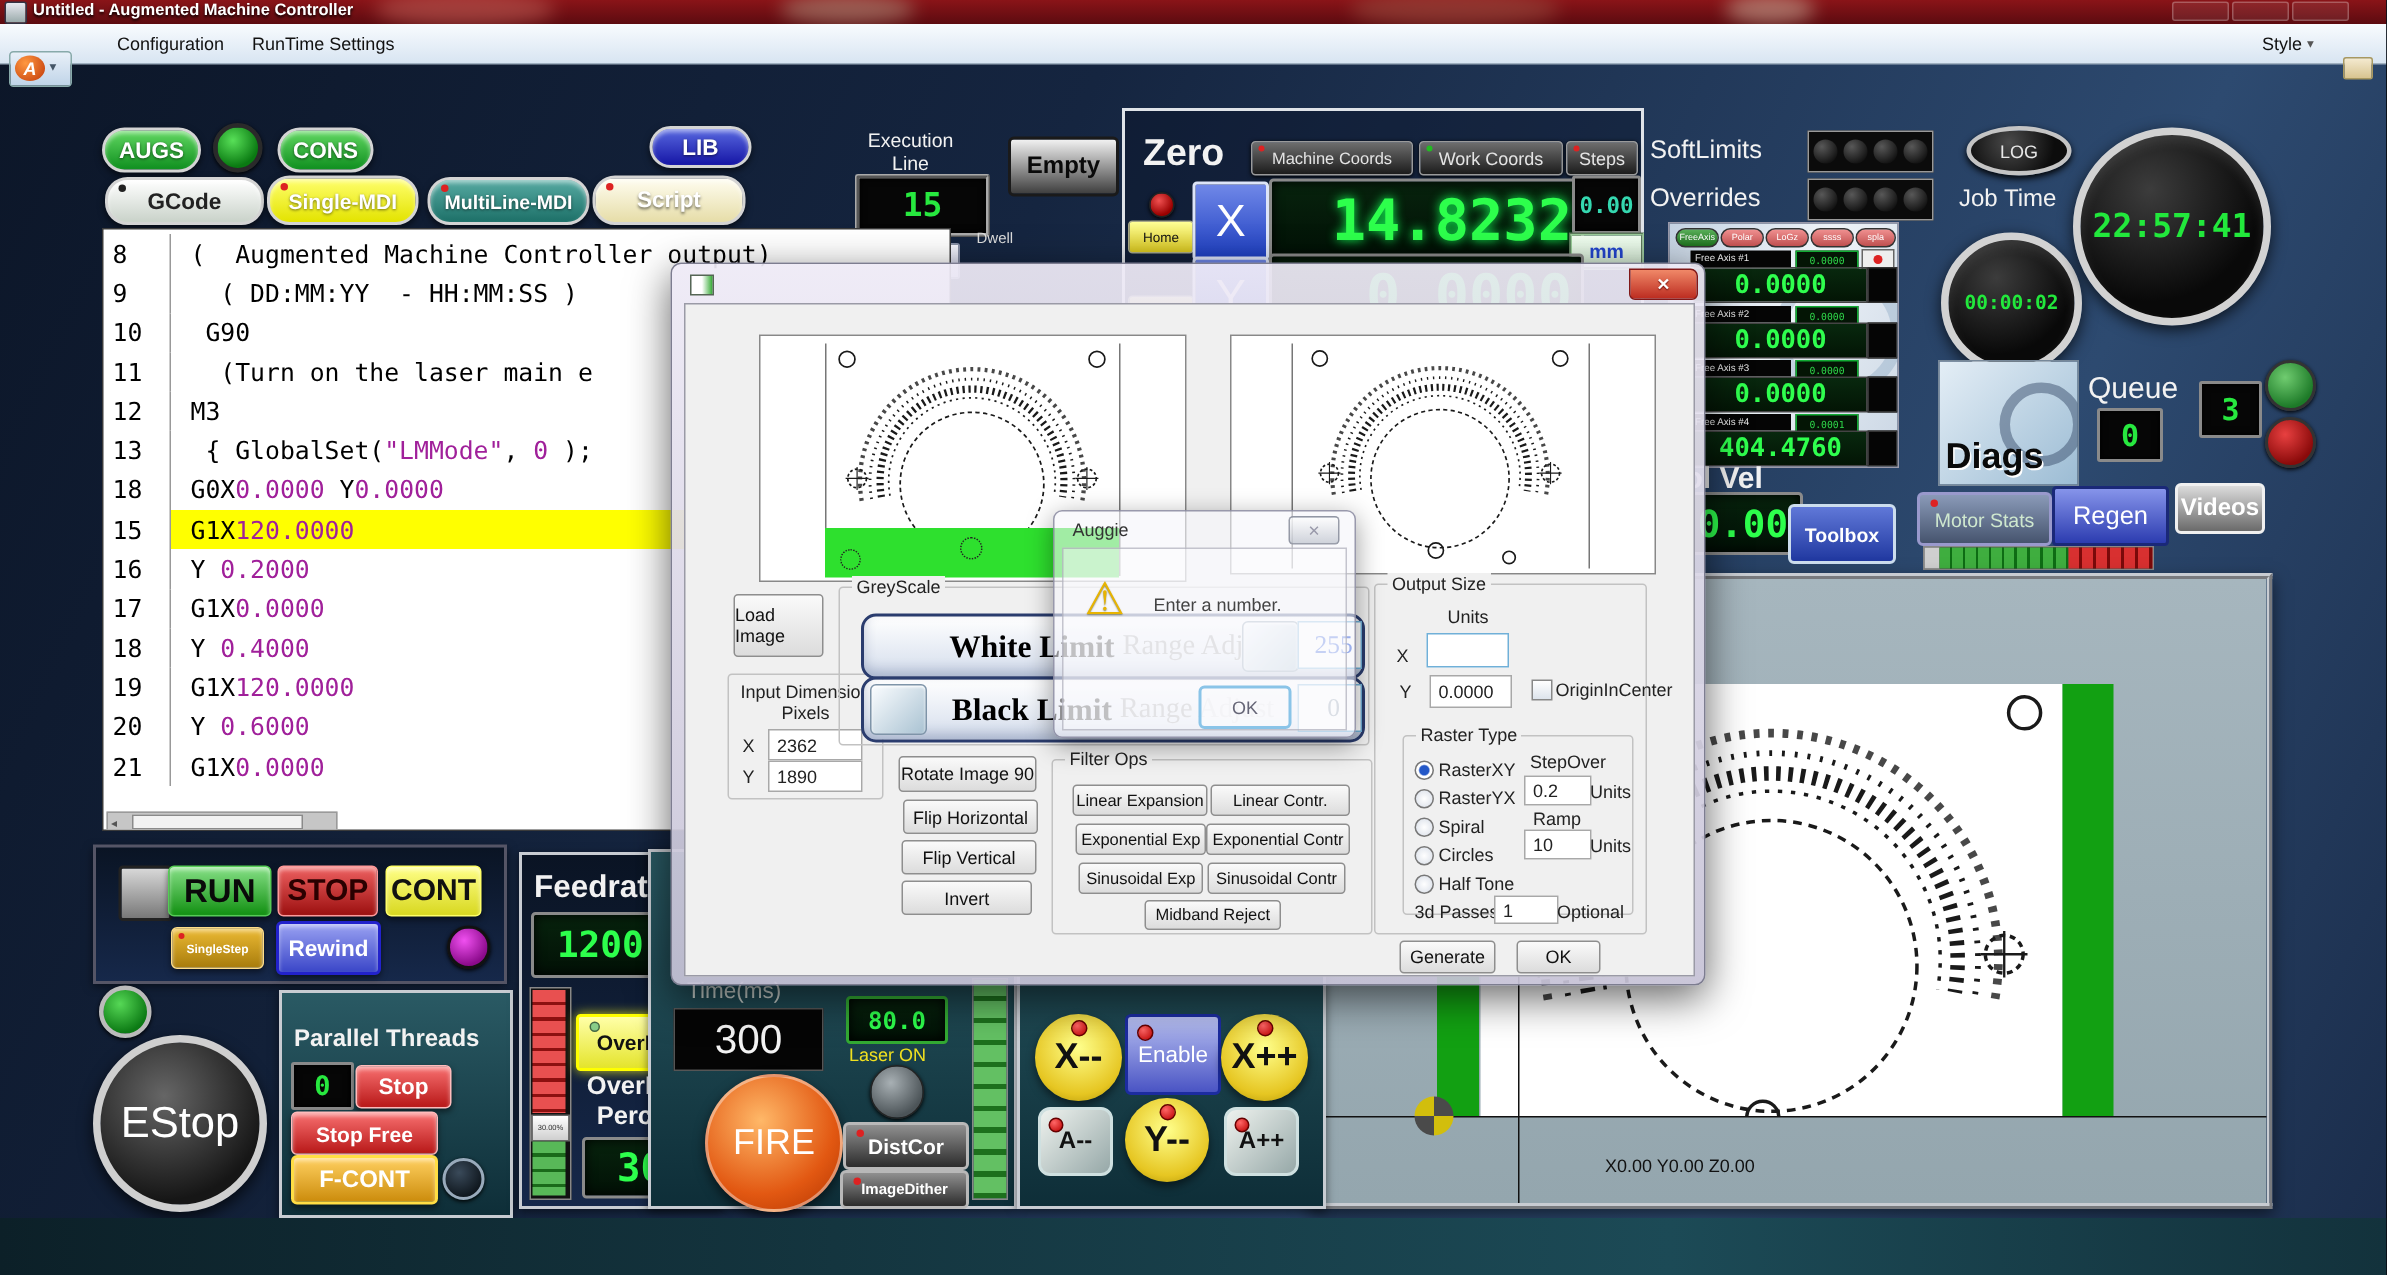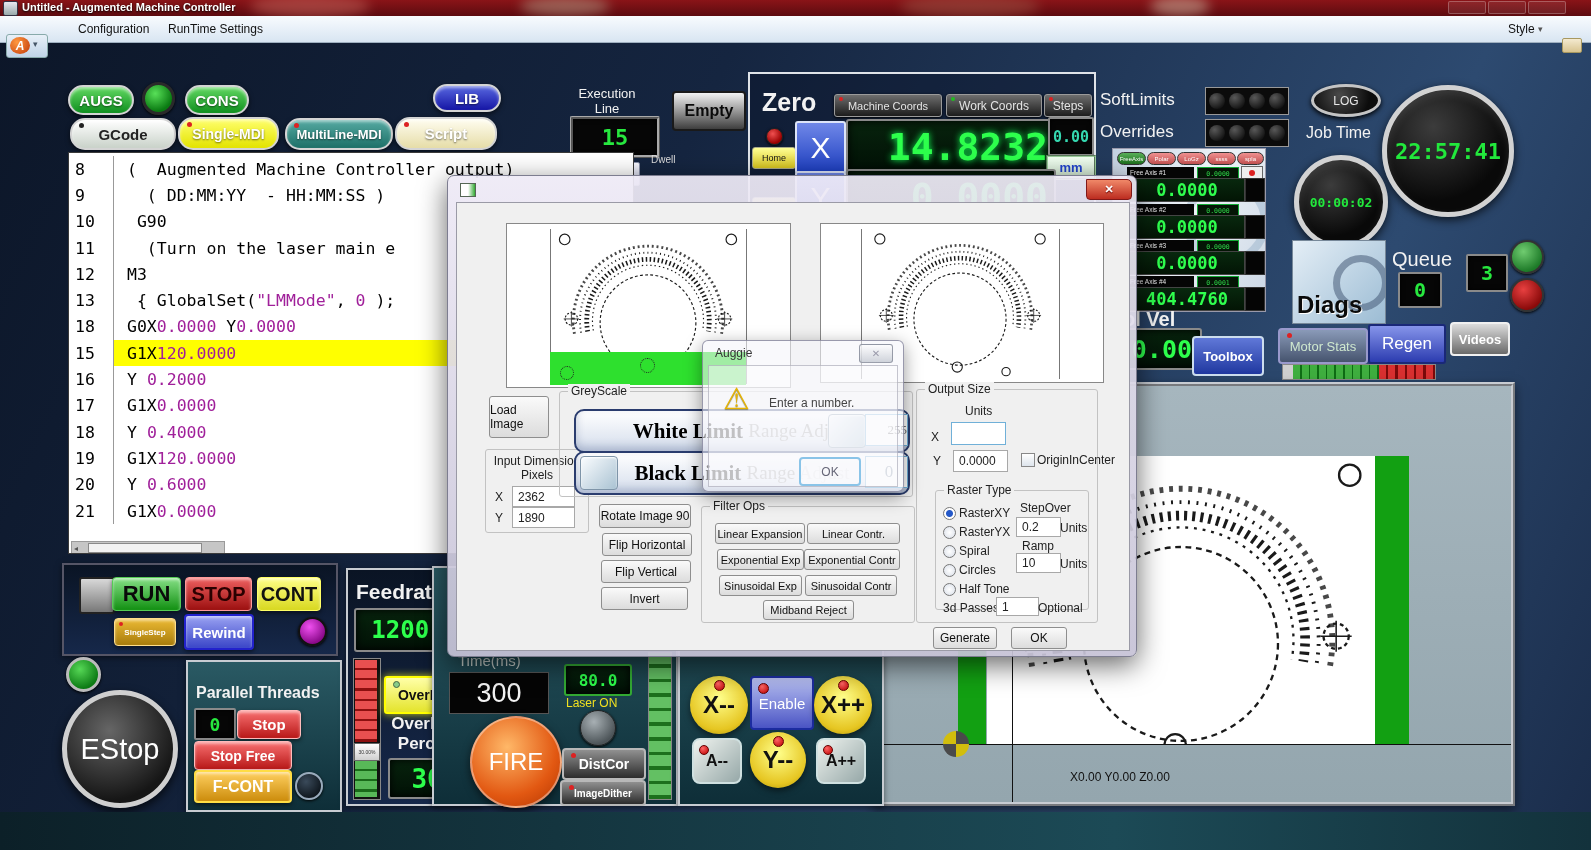--- a/index.html
+++ b/index.html
@@ -332,21 +332,21 @@
   <div class="abs flex" style="left:1192px;top:336px;width:68px;height:36px;background:linear-gradient(#6078d8,#2038a0);border:2px solid #cde;border-radius:4px;color:#fff;font-size:13px;font-weight:bold">
       <span>Toolbox</span>
     </div>
   <div class="abs flex" style="left:1278px;top:328px;width:86px;height:32px;background:linear-gradient(#8a9ab8,#46546e);border:2px solid #99c;border-radius:4px;color:#cfe8cf;font-size:13px">
       <span>Motor Stats</span>
       <span class="dotTL" style="background:#d22"></span>
     </div>
   <div class="abs flex" style="left:1368px;top:324px;width:74px;height:36px;background:linear-gradient(#8694ea,#2c3cb0);border:2px solid #1a2878;border-radius:3px;color:#fff;font-size:17px">
       <span>Regen</span>
     </div>
-  <div class="abs flex" style="left:1450px;top:322px;width:56px;height:30px;background:linear-gradient(#dcdcdc,#6a6a6a);border:2px solid #f0f0f0;border-radius:4px;color:#fff;font-size:13px;font-weight:bold">
+  <div class="abs flex" style="left:1450px;top:322px;width:56px;height:30px;background:linear-gradient(#dcdcdc,#6a6a6a);border:2px solid #f0f0f0;border-radius:4px;color:#fff;font-size:16px;font-weight:bold">
       <span>Videos</span>
     </div>
   <div class="abs" style="left:1282px;top:364px;width:152px;height:14px;border:1px solid #888;background:#222;display:flex">
     <div style="width:10px;background:#cfcfcf"></div>
     <div style="width:86px;background:repeating-linear-gradient(90deg,#3fae3f 0 7px,#0e6c14 7px 8.6px)"></div>
     <div style="width:56px;background:repeating-linear-gradient(90deg,#d83030 0 7px,#7a0a0a 7px 9.3px)"></div>
   </div>
 
   <div class="abs" style="left:872px;top:382px;width:635px;height:416px;border:4px ridge #c8ccd2;background:linear-gradient(#a6b6be,#94a6ae);box-shadow:0 4px 10px rgba(0,0,0,.5)">
     <div class="abs" style="left:82px;top:70px;width:28px;height:288px;background:#12a012"></div>
@@ -515,21 +515,21 @@
         </div>
     </div>
 
     <div class="abs grp" style="left:111px;top:215px;width:352px;height:104px">
       <div class="glab">GreyScale</div>
     </div>
     <div class="abs pillrow" style="left:126px;top:233px;width:332px;height:40px">
       <div class="flex serif" style="height:100%;font-size:21px"><b>White Limit</b>&nbsp;<span style="color:#999;font-size:19px">Range Adjust</span></div>
       <div class="abs glasssq" style="left:252px;top:3px;width:36px;height:32px"></div>
     </div>
-    <div class="abs fld serif" style="left:417px;top:238px;width:36px;height:30px;border:1px solid #70b0d8;color:#737373;font-size:13px;justify-content:flex-end">
+    <div class="abs fld serif" style="left:417px;top:238px;width:36px;height:30px;border:1px solid #70b0d8;color:#1d4ed8;font-size:17px;justify-content:center">
         <span>255</span>
       </div>
     <div class="abs pillrow" style="left:126px;top:275px;width:332px;height:40px">
       <div class="flex serif" style="height:100%;font-size:21px"><b>Black Limit</b>&nbsp;<span style="color:#999;font-size:19px">Range Adjust</span></div>
       <div class="abs glasssq" style="left:4px;top:3px;width:36px;height:32px"></div>
     </div>
     <div class="abs fld serif" style="left:417px;top:280px;width:36px;height:30px;border:1px solid #70b0d8;color:#789;font-size:17px;justify-content:center">
         <span>0</span>
       </div>
 

